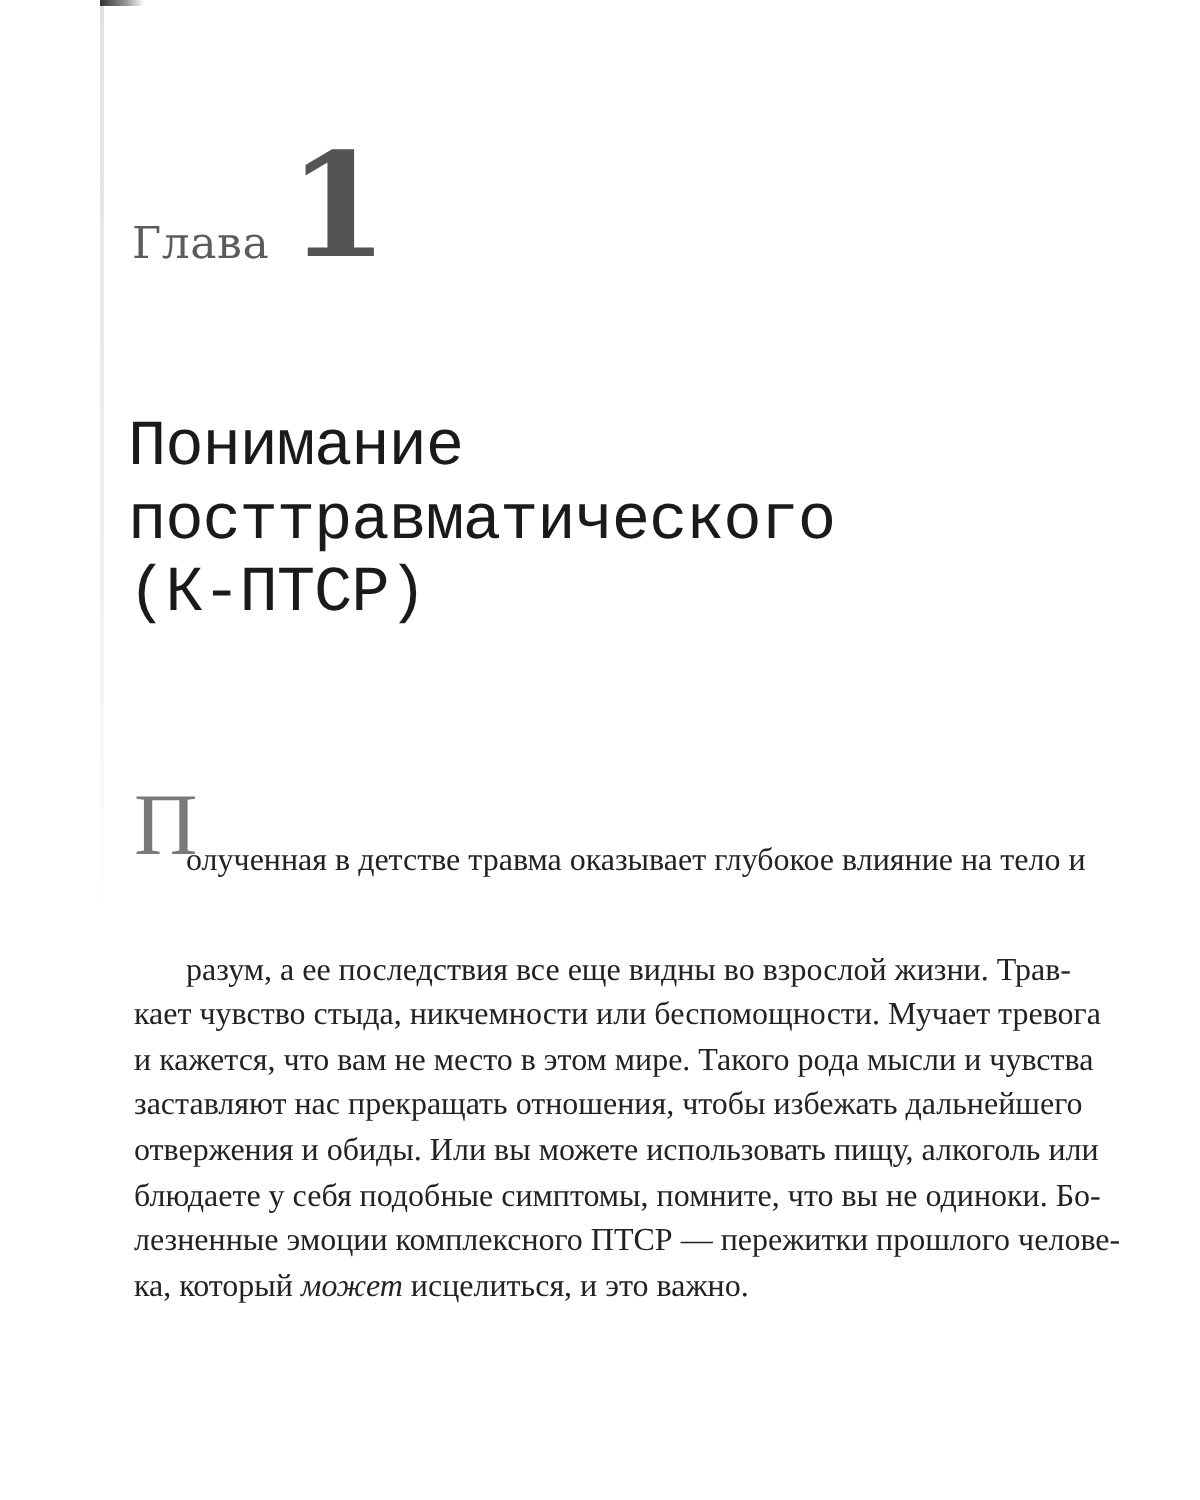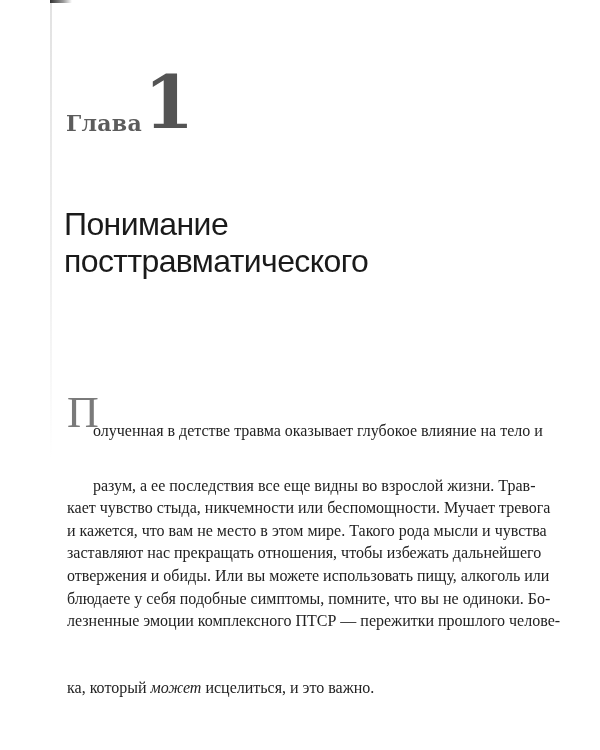--- a/index.html
+++ b/index.html
@@ -37,41 +37,41 @@
       top: 70px;
       height: 70px;
       white-space: nowrap;
       color: #5c5c5c;
     }
     .chapter-word {
       position: absolute;
       left: 0;
       top: 40px;
       font-family: "DejaVu Serif", serif;
-      font-weight: bold;
+      font-weight: normal;
       font-size: 22px;
       letter-spacing: 0.3px;
       line-height: 26px;
     }
     .chapter-number {
       position: absolute;
       left: 78px;
       top: -6px;
       font-family: "DejaVu Serif", serif;
       font-weight: bold;
       font-size: 72px;
       line-height: 78px;
       color: #545454;
     }
     .chapter-title {
       position: absolute;
       left: 64px;
       top: 206px;
       width: 420px;
-      font-family: Liberation Sans, sans-serif;
+      font-family: Liberation Mono, monospace;
       font-weight: normal;
       font-size: 32px;
       line-height: 36.7px;
       color: #1a1a1a;
       letter-spacing: -0.6px;
       margin: 0;
     }
     .chapter-title span {
       display: block;
       white-space: nowrap;
@@ -89,21 +89,20 @@
     }
     .body-text .line {
       display: block;
       white-space: nowrap;
       text-align: justify;
       text-align-last: justify;
       height: 22.6px;
     }
     .body-text .line.last {
       text-align-last: left;
-      margin-top: 44px;
     }
     .body-text .indent {
       padding-left: 26px;
       margin-top: 32px;
     }
     .drop-cap {
       position: absolute;
       left: 0;
       top: 3px;
       font-family: "Liberation Serif", serif;
@@ -123,20 +122,21 @@
 <div class="scan-corner"></div>
 
 <div class="chapter-heading">
   <span class="chapter-word">Глава</span>
   <span class="chapter-number">1</span>
 </div>
 
 <h1 class="chapter-title">
   <span>Понимание</span>
   <span>посттравматического</span>
+  <span>(К-ПТСР)</span>
 </h1>
 
 <div class="body-text">
   <span class="drop-cap">П</span>
   <span class="line indent">олученная в детстве травма оказывает глубокое влияние на тело и</span>
   <span class="line indent">разум, а ее последствия все еще видны во взрослой жизни. Трав-</span>
   <span class="line">кает чувство стыда, никчемности или беспомощности. Мучает тревога</span>
   <span class="line">и кажется, что вам не место в этом мире. Такого рода мысли и чувства</span>
   <span class="line">заставляют нас прекращать отношения, чтобы избежать дальнейшего</span>
   <span class="line">отвержения и обиды. Или вы можете использовать пищу, алкоголь или</span>

